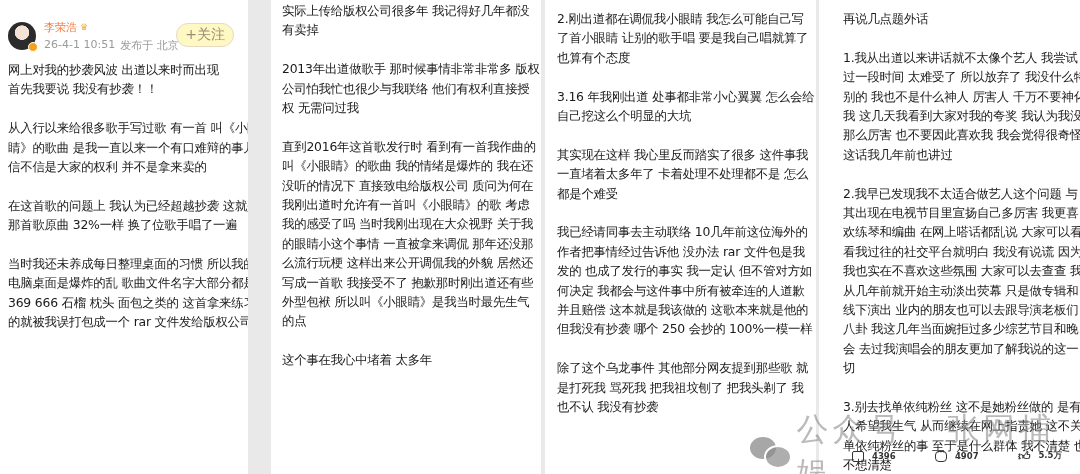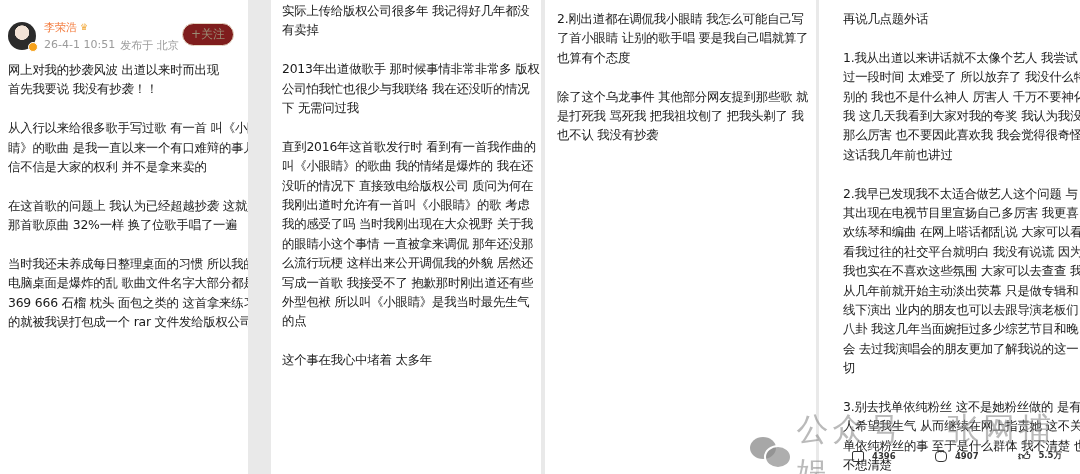--- a/index.html
+++ b/index.html
@@ -38,21 +38,21 @@
     background: #f7a21b; border: 1.5px solid #fff; box-sizing: border-box;
   }
   .meta { margin-left: 8px; }
   .name-row { display: flex; align-items: center; gap: 3px; }
   .name { color: #f37a3c; font-size: 11px; }
   .crown { color: #f2a93b; font-size: 9px; }
   .sub { color: #9a9a9a; font-size: 11px; margin-top: 3px; display: flex; gap: 5px; }
   .follow {
     position: absolute; right: 14px; top: 5px;
     border: 1px solid #e6d9c6; border-radius: 12px; padding: 2px 8px;
-    color: #9a8b74; font-size: 12px; background: #7f1d1d; text-align: center;
+    color: #9a8b74; font-size: 14px; background: #fef9c3; text-align: center;
   }
   .actions {
     position: absolute; left: 852px; top: 450px; width: 210px; display: flex; justify-content: space-between;
     font-size: 8.5px; font-weight: bold; color: #333;
   }
   .action { display: flex; align-items: center; gap: 8px; }
   .ico { display: inline-block; width: 12px; height: 11px; border: 1.4px solid #333; border-radius: 2px; box-sizing: border-box; position: relative; }
   .ico.comment { border-radius: 4px; }
   .ico.comment::after { content: "···"; position: absolute; left: 1px; top: -4px; font-size: 7px; }
   .ico.like { border: none; width: auto; height: auto; font-size: 12px; line-height: 12px; }
@@ -89,28 +89,31 @@
     <p class="para">网上对我的抄袭风波 出道以来时而出现
 首先我要说 我没有抄袭！！</p>
     <p class="para">从入行以来给很多歌手写过歌 有一首 叫《小眼睛》的歌曲 是我一直以来一个有口难辩的事儿 信不信是大家的权利 并不是拿来卖的</p>
     <p class="para">在这首歌的问题上 我认为已经超越抄袭 这就是那首歌原曲 32%一样 换了位歌手唱了一遍</p>
     <p class="para">当时我还未养成每日整理桌面的习惯 所以我的电脑桌面是爆炸的乱 歌曲文件名字大部分都是 369 666 石榴 枕头 面包之类的 这首拿来练习的就被我误打包成一个 rar 文件发给版权公司</p>
 
   </div>
 
   <div class="panel p2">
     <p class="para">实际上传给版权公司很多年 我记得好几年都没有卖掉</p>
-    <p class="para">2013年出道做歌手 那时候事情非常非常多 版权公司怕我忙也很少与我联络 我在还没听的情况下 无需问过我</p>
+    <p class="para">2013年出道做歌手 那时候事情非常非常多 版权公司怕我忙也很少与我联络 他们有权利直接授权 无需问过我</p>
     <p class="para">直到2016年这首歌发行时 看到有一首我作曲的叫《小眼睛》的歌曲 我的情绪是爆炸的 我在还没听的情况下 直接致电给版权公司 质问为何在我刚出道时允许有一首叫《小眼睛》的歌 考虑我的感受了吗 当时我刚出现在大众视野 关于我的眼睛小这个事情 一直被拿来调侃 那年还没那么流行玩梗 这样出来公开调侃我的外貌 居然还写成一首歌 我接受不了 抱歉那时刚出道还有些外型包袱 所以叫《小眼睛》是我当时最先生气的点</p>
     <p class="para">这个事在我心中堵着 太多年</p>
 
   </div>
 
   <div class="panel p3">
     <p class="para">2.刚出道都在调侃我小眼睛 我怎么可能自己写了首小眼睛 让别的歌手唱 要是我自己唱就算了 也算有个态度</p>
+    <p class="para">3.16 年我刚出道 处事都非常小心翼翼 怎么会给自己挖这么个明显的大坑</p>
+    <p class="para">其实现在这样 我心里反而踏实了很多 这件事我一直堵着太多年了 卡着处理不处理都不是 怎么都是个难受</p>
+    <p class="para">我已经请同事去主动联络 10几年前这位海外的作者把事情经过告诉他 没办法 rar 文件包是我发的 也成了发行的事实 我一定认 但不管对方如何决定 我都会与这件事中所有被牵连的人道歉并且赔偿 这本就是我该做的 这歌本来就是他的 但我没有抄袭 哪个 250 会抄的 100%一模一样</p>
     <p class="para">除了这个乌龙事件 其他部分网友提到那些歌 就是打死我 骂死我 把我祖坟刨了 把我头剃了 我也不认 我没有抄袭</p>
 
   </div>
 
   <div class="panel p4">
     <p class="para">再说几点题外话</p>
     <p class="para">1.我从出道以来讲话就不太像个艺人 我尝试过一段时间 太难受了 所以放弃了 我没什么特别的 我也不是什么神人 厉害人 千万不要神化我 这几天我看到大家对我的夸奖 我认为我没那么厉害 也不要因此喜欢我 我会觉得很奇怪 这话我几年前也讲过</p>
     <p class="para">2.我早已发现我不太适合做艺人这个问题 与其出现在电视节目里宣扬自己多厉害 我更喜欢练琴和编曲 在网上嗒话都乱说 大家可以看看我过往的社交平台就明白 我没有说谎 因为我也实在不喜欢这些氛围 大家可以去查查 我从几年前就开始主动淡出荧幕 只是做专辑和线下演出 业内的朋友也可以去跟导演老板们八卦 我这几年当面婉拒过多少综艺节目和晚会 去过我演唱会的朋友更加了解我说的这一切</p>
     <p class="para">3.别去找单依纯粉丝 这不是她粉丝做的 是有人希望我生气 从而继续在网上指责她 这不关单依纯粉丝的事 至于是什么群体 我不清楚 也不想清楚</p>
 

